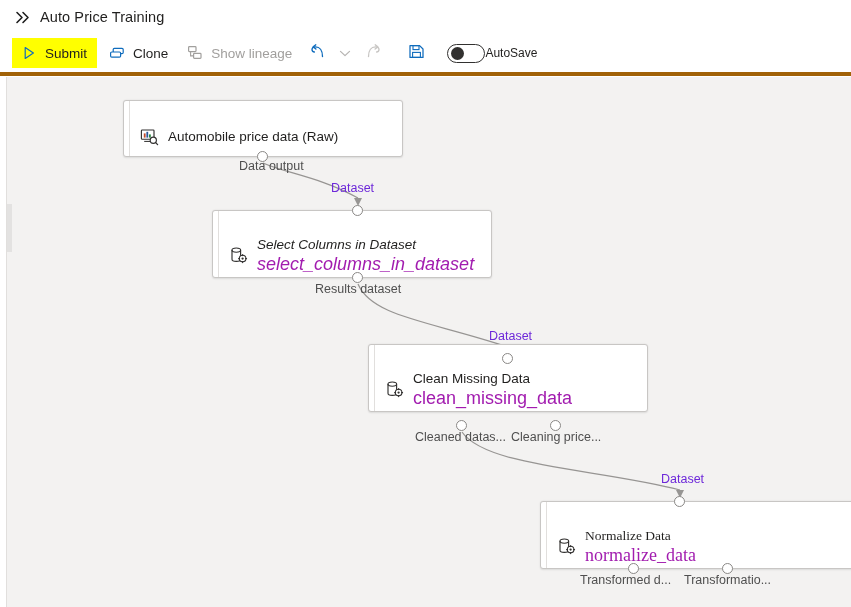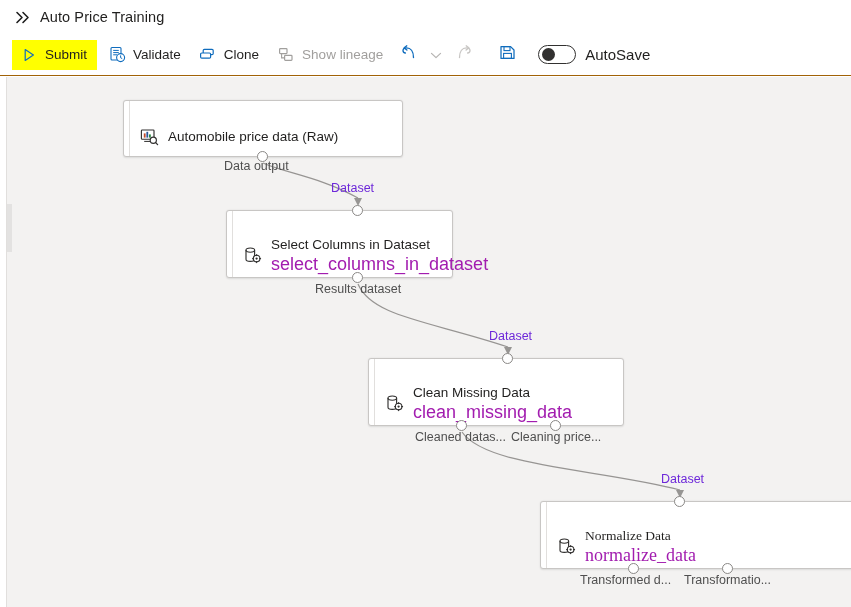--- a/index.html
+++ b/index.html
@@ -39,21 +39,21 @@
     margin-left: 4px;
     letter-spacing: 0.1px;
   }
 
   
   .toolbar {
     height: 42px;
     display: flex;
     align-items: center;
     background: #ffffff;
-    border-bottom: 1px solid #a16207;
+    border-bottom: 4px solid #a16207;
     padding-left: 12px;
     box-sizing: border-box;
   }
   .tb-item {
     display: flex;
     align-items: center;
     height: 30px;
     padding: 0 7px;
     margin-right: 4px;
     font-size: 13.5px;
@@ -105,23 +105,22 @@
   .toggle .knob {
     position: absolute;
     width: 13px;
     height: 13px;
     border-radius: 50%;
     background: #323130;
     top: 2px;
     left: 3px;
   }
   .toggle-label {
-    font-size: 15px;
+    font-size: 12px;
     color: #201f1e;
-    margin-left: 9px;
   }
 
   
   .canvas {
     position: absolute;
     left: 0;
     top: 77px;
     width: 851px;
     height: 530px;
     background: #f3f2f1;
@@ -240,33 +239,20 @@
 
   <div class="tb-item highlight">
     <span class="tb-ico">
       <svg width="14" height="14" viewBox="0 0 14 14" aria-hidden="true">
         <path d="M3.2 1.6 L11.4 7 L3.2 12.4 Z" fill="none" stroke="#0f6cbd" stroke-width="1.2" stroke-linejoin="round"></path>
       </svg>
     </span>
     <span>Submit</span>
   </div>
 
-  <div class="tb-item">
-    <span class="tb-ico">
-      <svg width="17" height="17" viewBox="0 0 17 17" aria-hidden="true">
-        <rect x="2" y="1.5" width="10" height="12.5" rx="1" fill="none" stroke="#0f6cbd" stroke-width="1.1"></rect>
-        <line x1="4.2" y1="4.4" x2="9.8" y2="4.4" stroke="#0f6cbd" stroke-width="1"></line>
-        <line x1="4.2" y1="6.6" x2="9.8" y2="6.6" stroke="#0f6cbd" stroke-width="1"></line>
-        <line x1="4.2" y1="8.8" x2="8" y2="8.8" stroke="#0f6cbd" stroke-width="1"></line>
-        <circle cx="11.6" cy="11.6" r="4" fill="#ffffff" stroke="#0f6cbd" stroke-width="1.1"></circle>
-        <path d="M11.6 9.4 L11.6 11.7 L13.2 12.6" fill="none" stroke="#0f6cbd" stroke-width="1"></path>
-      </svg>
-    </span>
-    <span>Validate</span>
-  </div>
 
   <div class="tb-item">
     <span class="tb-ico">
       <svg width="17" height="15" viewBox="0 0 17 15" aria-hidden="true">
         <rect x="4.2" y="2.4" width="10" height="5.2" rx="1.2" fill="none" stroke="#0f6cbd" stroke-width="1.2"></rect>
         <rect x="1.6" y="6" width="10" height="5.2" rx="1.2" fill="#ffffff" stroke="#0f6cbd" stroke-width="1.2"></rect>
       </svg>
     </span>
     <span>Clone</span>
   </div>
@@ -355,23 +341,23 @@
           <circle cx="13.3" cy="12.2" r="3.1" fill="#ffffff" stroke="#323130" stroke-width="1.15"></circle>
           <line x1="15.5" y1="14.4" x2="17.6" y2="16.6" stroke="#323130" stroke-width="1.3" stroke-linecap="round"></line>
         </svg>
       </span>
       <span class="node-text">
         <span class="node-title">Automobile price data (Raw)</span>
       </span>
     </div>
   </div>
   <div class="port" style="left:257px; top:74px;"></div>
-  <div class="portlabel" style="left:224px; top:82px;">Data output</div>
-
-  <div class="node" style="left:226px; top:133px; width:227px; height:68px;">
+  <div class="portlabel" style="left:239px; top:82px;">Data output</div>
+
+  <div class="node" style="left:212px; top:133px; width:280px; height:68px;font-style:italic;">
     <div class="strip"></div>
     <div class="node-body">
       <span class="node-ico">
         <svg width="19" height="19" viewBox="0 0 19 19" aria-hidden="true">
           <path d="M3 4.1 C3 2.8 5.1 2 7.3 2 C9.5 2 11.6 2.8 11.6 4.1 L11.6 13.3 C11.6 14.6 9.5 15.4 7.3 15.4 C5.1 15.4 3 14.6 3 13.3 Z" fill="#ffffff" stroke="#323130" stroke-width="1.15"></path>
           <path d="M3 4.1 C3 5.4 5.1 6.2 7.3 6.2 C9.5 6.2 11.6 5.4 11.6 4.1" fill="none" stroke="#323130" stroke-width="1.1"></path>
           <circle cx="13.6" cy="12.6" r="3.3" fill="#ffffff" stroke="#323130" stroke-width="1.1"></circle>
           <circle cx="13.6" cy="12.6" r="1.15" fill="#323130"></circle>
           <g stroke="#323130" stroke-width="1.1" stroke-linecap="round">
             <line x1="13.6" y1="8.6" x2="13.6" y2="9.6"></line>
@@ -385,21 +371,21 @@
         <span class="node-title">Select Columns in Dataset</span>
         <span class="node-sub">select_columns_in_dataset</span>
       </span>
     </div>
   </div>
   <div class="port" style="left:352px; top:128px;"></div>
   <div class="wirelabel" style="left:331px; top:104px;">Dataset</div>
   <div class="port" style="left:352px; top:195px;"></div>
   <div class="portlabel" style="left:315px; top:205px;">Results dataset</div>
 
-  <div class="node" style="left:368px; top:281px; width:256px; height:68px;">
+  <div class="node" style="left:368px; top:267px; width:280px; height:68px;">
     <div class="strip"></div>
     <div class="node-body">
       <span class="node-ico">
         <svg width="19" height="19" viewBox="0 0 19 19" aria-hidden="true">
           <path d="M3 4.1 C3 2.8 5.1 2 7.3 2 C9.5 2 11.6 2.8 11.6 4.1 L11.6 13.3 C11.6 14.6 9.5 15.4 7.3 15.4 C5.1 15.4 3 14.6 3 13.3 Z" fill="#ffffff" stroke="#323130" stroke-width="1.15"></path>
           <path d="M3 4.1 C3 5.4 5.1 6.2 7.3 6.2 C9.5 6.2 11.6 5.4 11.6 4.1" fill="none" stroke="#323130" stroke-width="1.1"></path>
           <circle cx="13.6" cy="12.6" r="3.3" fill="#ffffff" stroke="#323130" stroke-width="1.1"></circle>
           <circle cx="13.6" cy="12.6" r="1.15" fill="#323130"></circle>
           <g stroke="#323130" stroke-width="1.1" stroke-linecap="round">
             <line x1="13.6" y1="8.6" x2="13.6" y2="9.6"></line>

